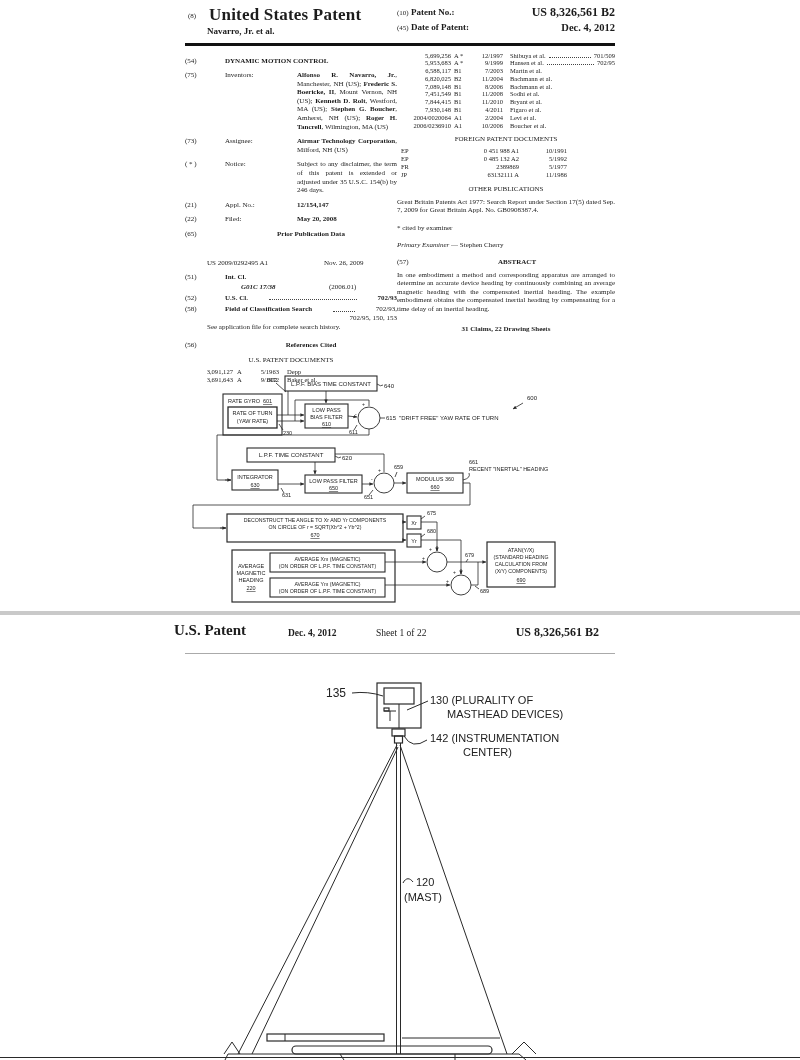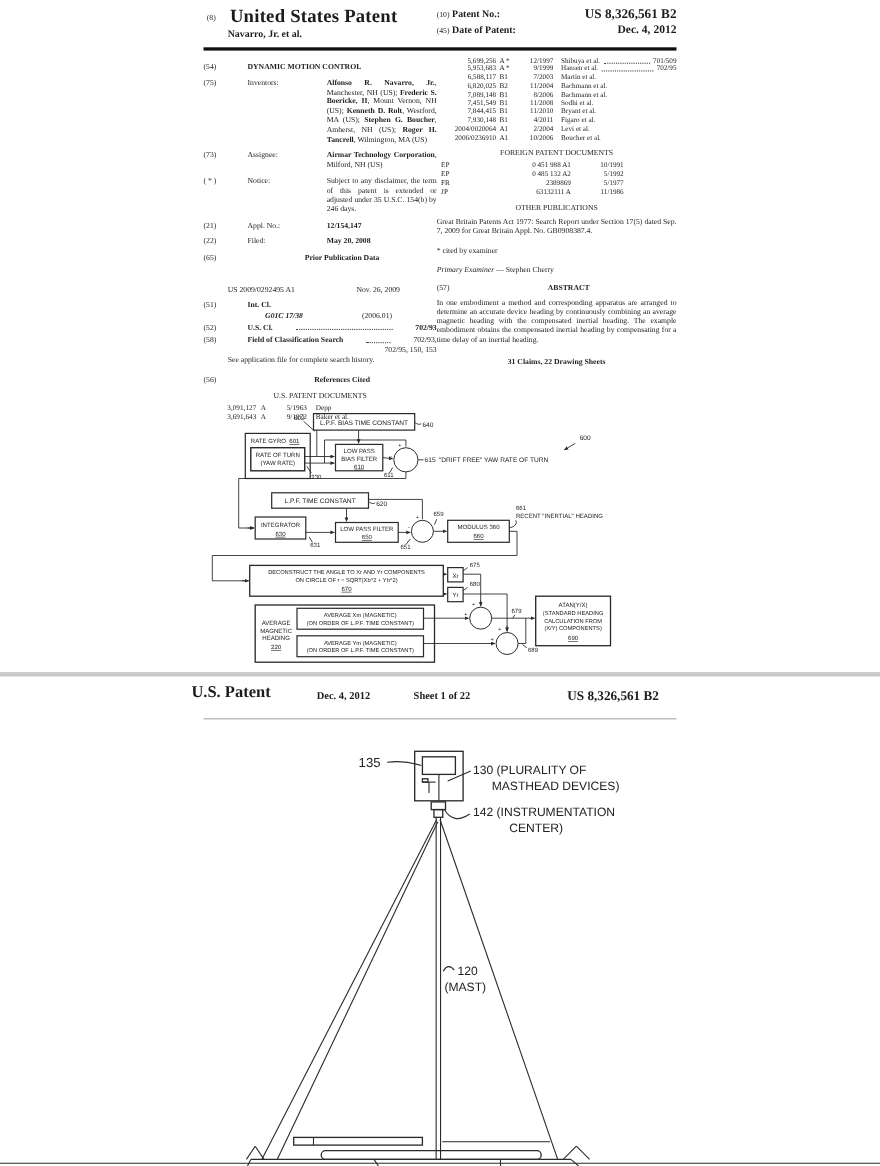--- a/index.html
+++ b/index.html
@@ -63,21 +63,21 @@
   .diag .s6{font-size:6px;} .diag .s5{font-size:5px;}
   .diag .u{text-decoration:underline;}
   .diag rect{fill:none;stroke:#2a2a2a;}
   .diag line,.diag path.w,.diag polyline{stroke:#2a2a2a;stroke-width:.8;fill:none;}
   .diag circle{fill:none;stroke:#2a2a2a;stroke-width:.9;}
   .divider{position:absolute;left:0;top:611px;width:800px;height:4px;background:#c9c9c9;}
   
   .p2h{position:absolute;left:171px;top:620px;width:430px;height:32px;}
   .p2-title{position:absolute;left:3px;top:2px;font-size:15px;font-weight:bold;}
   .p2-date{position:absolute;left:117px;top:8px;font-size:9.5px;font-weight:bold;}
-  .p2-sheet{position:absolute;left:205px;top:8px;font-size:9.5px;font-weight:bold;}
+  .p2-sheet{position:absolute;left:205px;top:8px;font-size:9.5px;font-weight:normal;}
   .p2-no{position:absolute;right:2px;top:5px;font-size:12px;font-weight:bold;}
   .p2rule{position:absolute;left:185px;top:653px;width:430px;height:1px;background:#aaa;}
   .boat{position:absolute;left:0;top:655px;}
   .boat text{font-family:"Liberation Sans",sans-serif;font-size:11px;fill:#222;}
   .boat line,.boat path,.boat polyline{stroke:#2a2a2a;stroke-width:1;fill:none;}
   .boat rect{fill:none;stroke:#2a2a2a;stroke-width:1.2;}
 </style>
 </head>
 <body>
 

